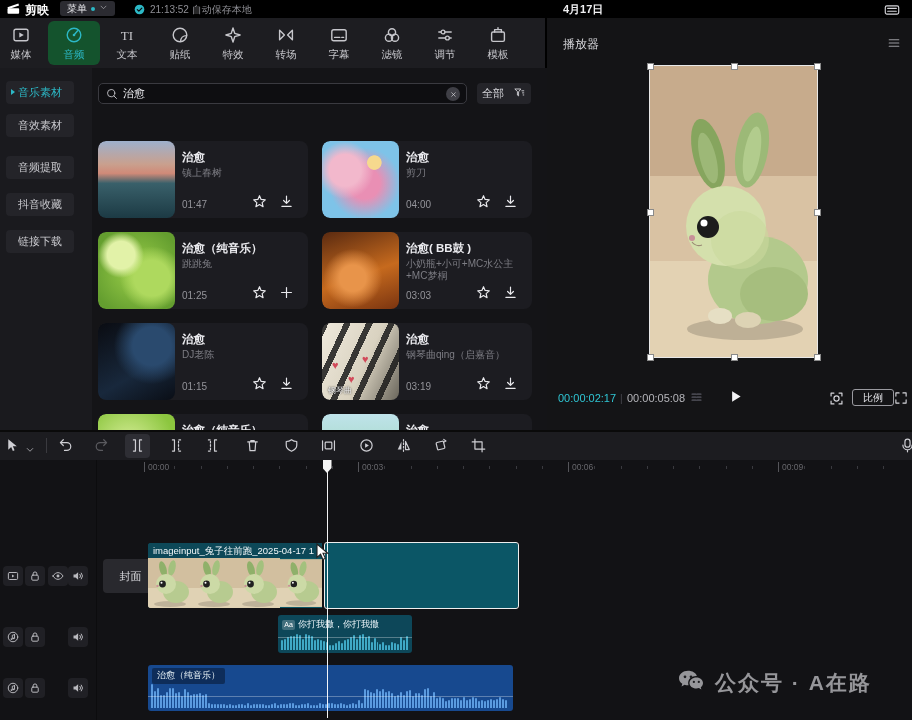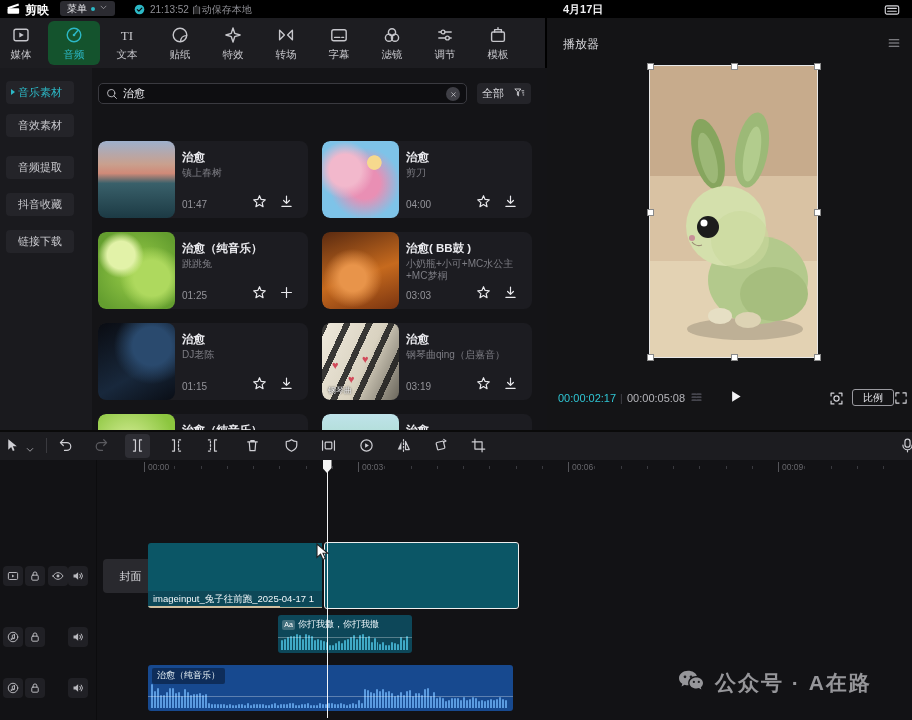--- a/index.html
+++ b/index.html
@@ -602,21 +602,21 @@
             <svg viewBox="0 0 20 20" width="14" height="14" fill="none" stroke="currentColor" stroke-width="1.4" stroke-linecap="round" stroke-linejoin="round">
               <path d="M3.6 7.8 v4.4 h2.8 l3.8 3.2 V4.6 L6.4 7.8 Z" fill="currentColor" stroke="none"></path>
               <path d="M12.8 7.6 a3.6 3.6 0 0 1 0 4.8 M14.8 5.8 a6.4 6.4 0 0 1 0 8.4"></path>
             </svg>
           </div>
         </div>
       </div>
     <div id="cover-btn">封面</div>
 
     <div id="clip-video1" style="background: rgb(11, 86, 102);">
-      <div class="clip-label" style="background: rgb(13, 72, 88); margin-top: 48px;">imageinput_兔子往前跑_2025-04-17 1</div>
+      <div class="clip-label" style="background: rgb(13, 72, 88);">imageinput_兔子往前跑_2025-04-17 1</div>
       <div id="rabbit-strip"><svg width="44" height="50" viewBox="0 0 44 50" style="display:inline-block">
             <rect width="44" height="50" fill="#d2bf9f"></rect>
             <rect y="30" width="44" height="20" fill="#e0d2b4"></rect>
             <ellipse cx="22" cy="46" rx="16" ry="3" fill="rgba(0,0,0,0.15)"></ellipse>
             <ellipse cx="15" cy="11" rx="3.5" ry="8" fill="#8fb06a" transform="rotate(-15 15 11)"></ellipse>
             <ellipse cx="24" cy="10" rx="3.5" ry="8" fill="#a3c17e" transform="rotate(12 24 10)"></ellipse>
             <ellipse cx="28" cy="34" rx="13" ry="11" fill="#b7cb90"></ellipse>
             <circle cx="18" cy="26" r="10" fill="#ccdaa6"></circle>
             <circle cx="14.5" cy="26" r="3.4" fill="#202020"></circle>
             <circle cx="13.5" cy="24.8" r="1" fill="#fff"></circle>

